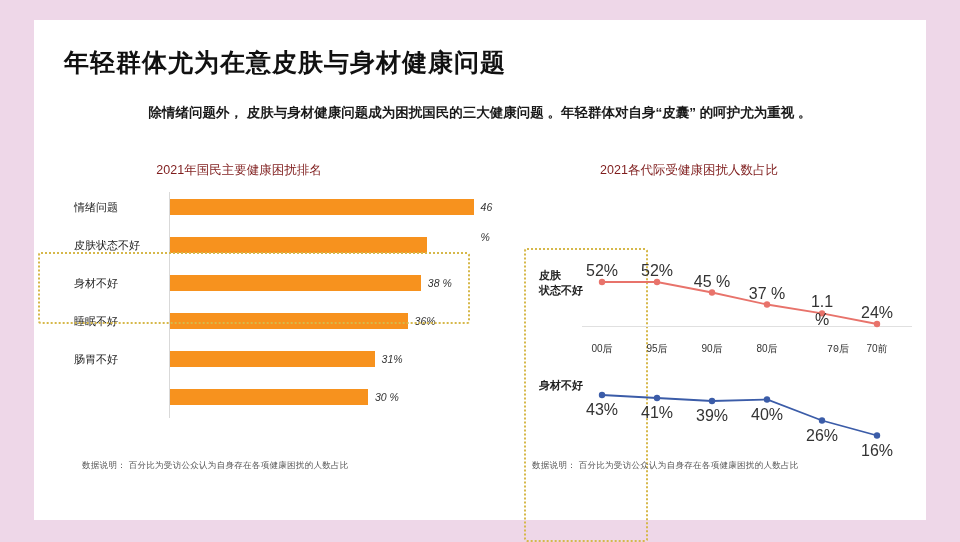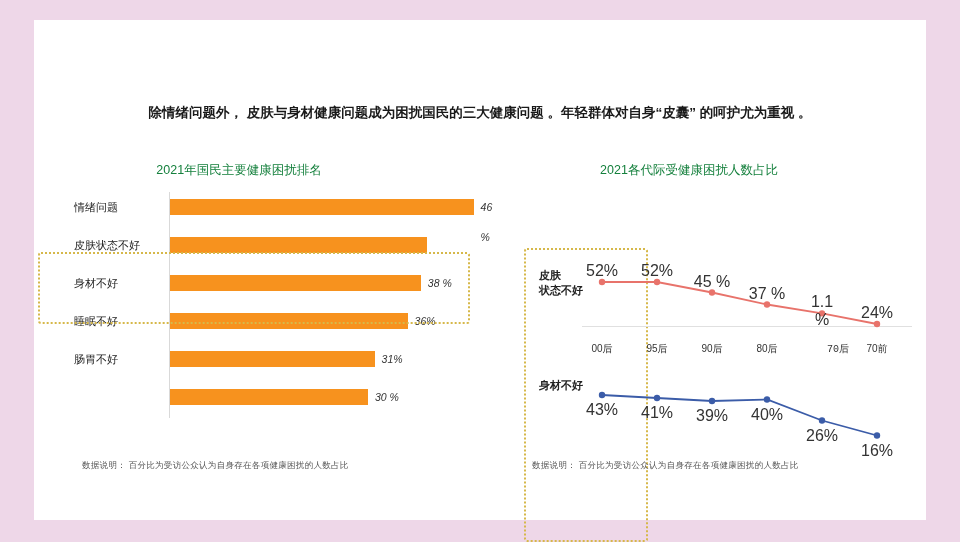--- a/index.html
+++ b/index.html
@@ -37,21 +37,21 @@
     width: 832px;
     text-align: center;
     font-size: 13.5px;
     font-weight: bold;
     color: #1a1a1a;
     line-height: 1.9;
   }
   .chart-title {
     position: absolute;
     font-size: 12.5px;
-    color: #15803d;
+    color: #7f1d1d;
     text-align: center;
     width: 330px;
   }
   #left-chart-title { left: 40px; top: 142px; }
   #right-chart-title { left: 490px; top: 142px; }
 
   
   .bar-chart {
     position: absolute;
     left: 40px;
@@ -169,20 +169,21 @@
     border: 2px dotted #d6b84a;
     border-radius: 3px;
   }
   svg { position: absolute; left: 0; top: 0; overflow: visible; }
 </style>
 </head>
 <body>
 
 <div class="slide">
 
+  <div class="title">年轻群体尤为在意皮肤与身材健康问题</div>
   <div class="subtitle">除情绪问题外，  皮肤与身材健康问题成为困扰国民的三大健康问题 。年轻群体对自身“皮囊” 的呵护尤为重视 。</div>
 
   <div class="chart-title" id="left-chart-title">2021年国民主要健康困扰排名</div>
   <div class="chart-title" id="right-chart-title">2021各代际受健康困扰人数占比</div>
 
   <div class="bar-chart">
     <div class="axis-line"></div>
     <div id="bar-rows">
         <div class="bar-row" style="top: 0px;">
           <div class="bar-label">情绪问题</div>

